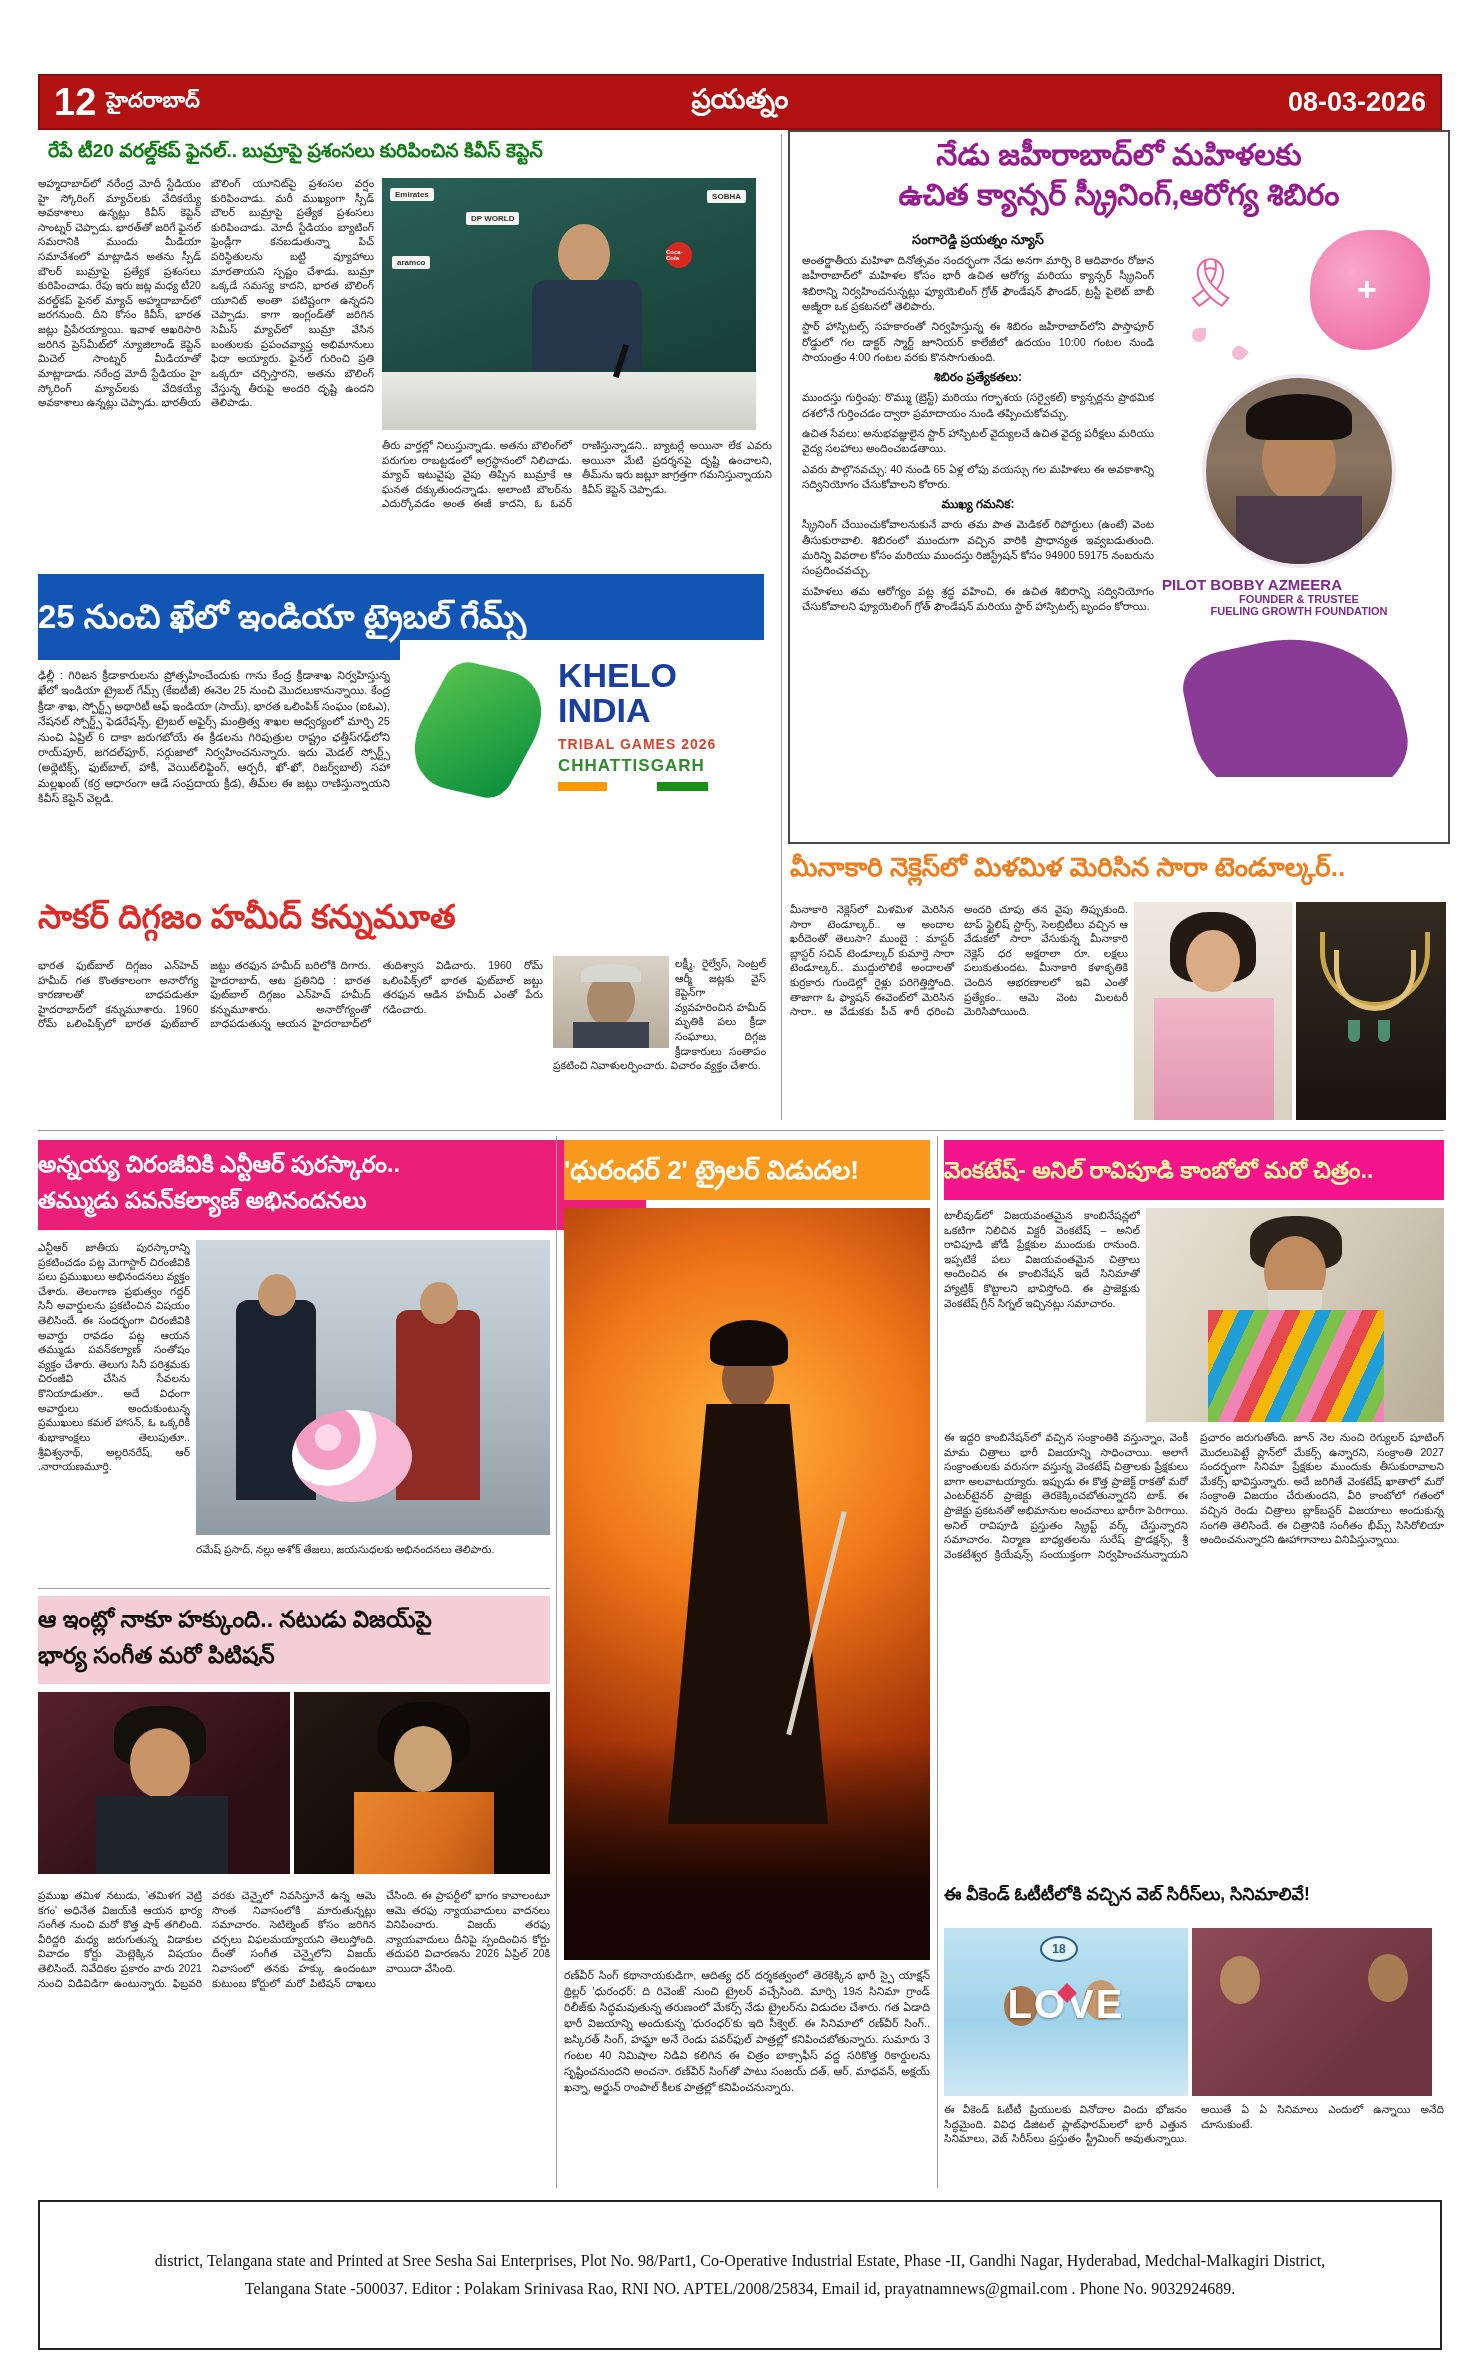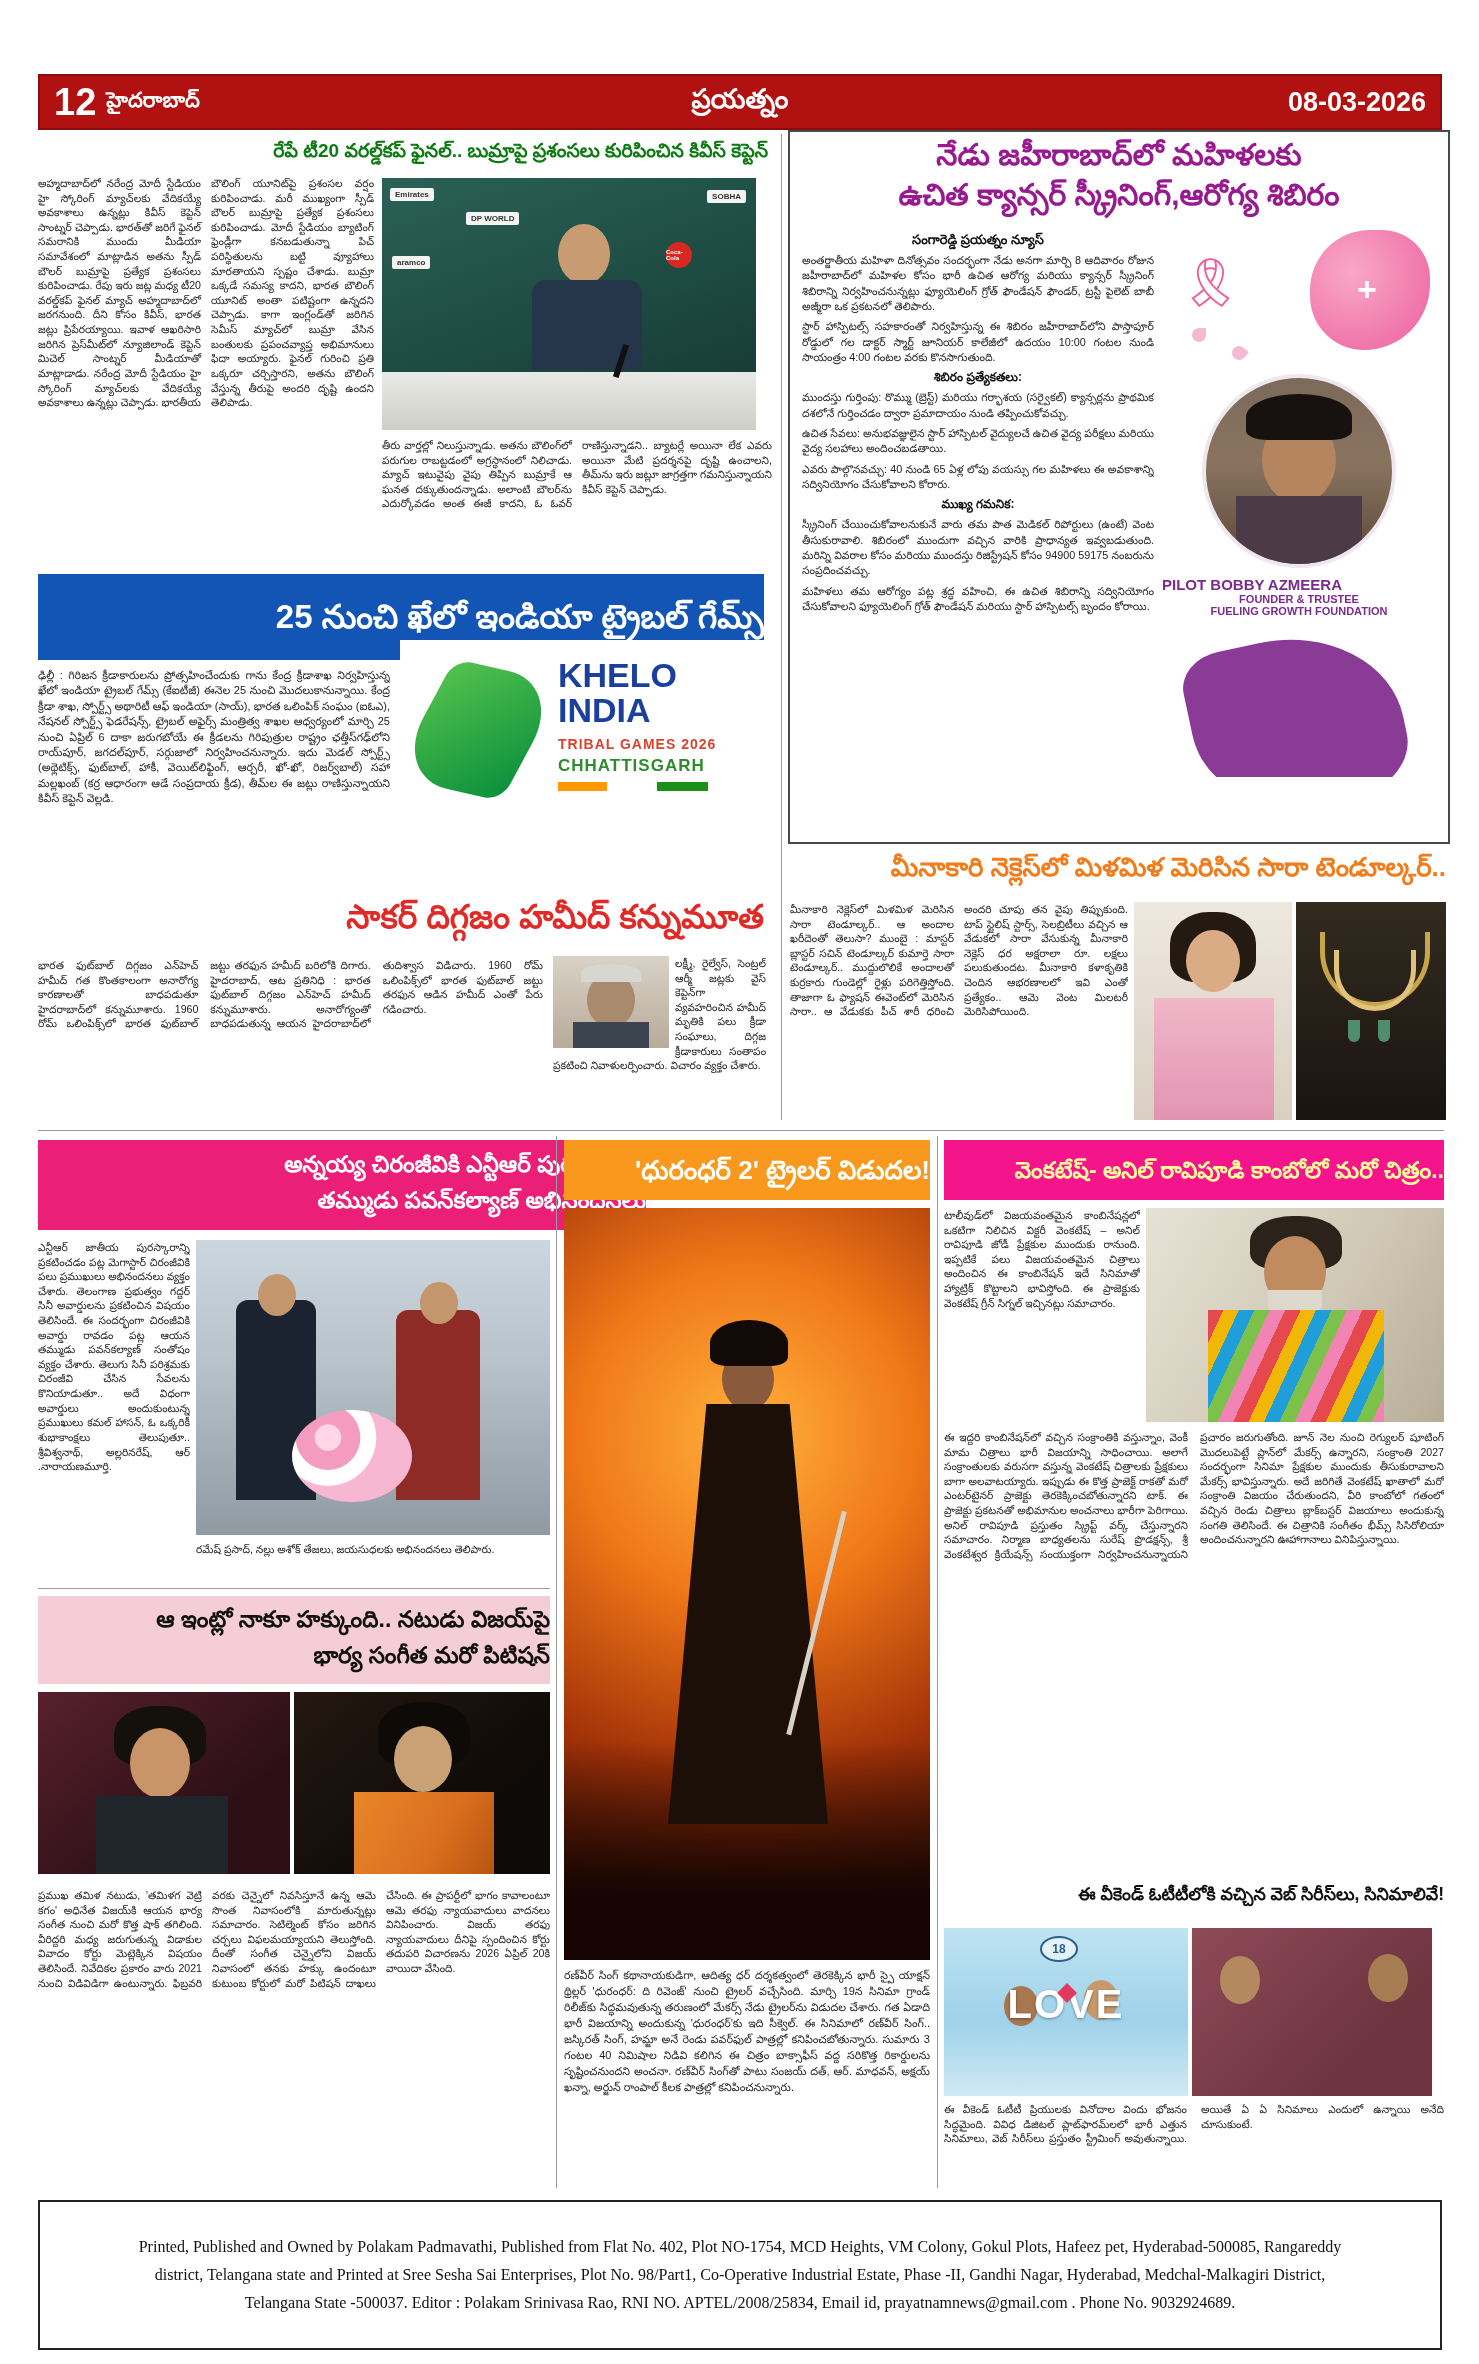--- a/index.html
+++ b/index.html
@@ -1,19 +1,19 @@
 <!DOCTYPE html>
 <html><head>
 <meta charset="utf-8">
 <style>
   html,body{margin:0;padding:0;background:#e8e8e8;}
   .page{position:relative;width:1479px;height:2364px;background:#ffffff;margin:0 auto;
         font-family:"Liberation Sans",sans-serif;overflow:hidden;}
   .abs{position:absolute;}
-  .center{text-align:right;}
+  .center{text-align:left;}
   .just{text-align:justify;}
   .bodytxt{font-size:10.6px;line-height:1.38;color:#1c1c1c;overflow:hidden;}
   .rule{background:#9a9a9a;}
   
   .masthead{left:38px;top:74px;width:1400px;height:52px;background:#b21111;border:2px solid #8a0c0c;
             color:#fff;display:flex;align-items:center;}
   .hdr-num{font-size:38px;font-weight:bold;margin-left:14px;line-height:1;}
   .hdr-city{font-size:21px;font-weight:bold;margin-left:10px;}
   .hdr-center{position:absolute;left:0;right:0;text-align:center;font-size:27px;font-weight:bold;}
   .hdr-date{position:absolute;right:14px;font-size:27px;font-weight:bold;}
@@ -285,18 +285,17 @@
     <span>సిరీస్‌లు ప్రస్తుతం స్ట్రీమింగ్ అవుతున్నాయి. అయితే ఏ ఏ సినిమాలు ఎందులో ఉన్నాయి అనేది చూసుకుంటే.</span>
   </div>
 
   <div class="abs rule" style="left:781px;top:134px;width:1px;height:986px;"></div>
   <div class="abs rule" style="left:38px;top:1130px;width:1406px;height:1px;"></div>
   <div class="abs rule" style="left:556px;top:1136px;width:1px;height:1052px;"></div>
   <div class="abs rule" style="left:937px;top:1136px;width:1px;height:1052px;"></div>
   <div class="abs rule" style="left:38px;top:1588px;width:512px;height:1px;"></div>
 
   <div class="abs footer">
-    <div>Printed, Published and Owned by Polakam Padmavathi, Published from Flat No. 402, Plot NO-1754, MCD Heights, VM Colony, Gokul Plots, Hafeez pet, Hyderabad-500085, Rangareddy</div>
     <div>district, Telangana state and Printed at Sree Sesha Sai Enterprises, Plot No. 98/Part1, Co-Operative Industrial Estate, Phase -II, Gandhi Nagar, Hyderabad, Medchal-Malkagiri District,</div>
     <div>Telangana State -500037. Editor : Polakam Srinivasa Rao,  RNI NO. APTEL/2008/25834, Email id, prayatnamnews@gmail.com . Phone No. 9032924689.</div>
   </div>
 
 </div>
 
 </body></html>

